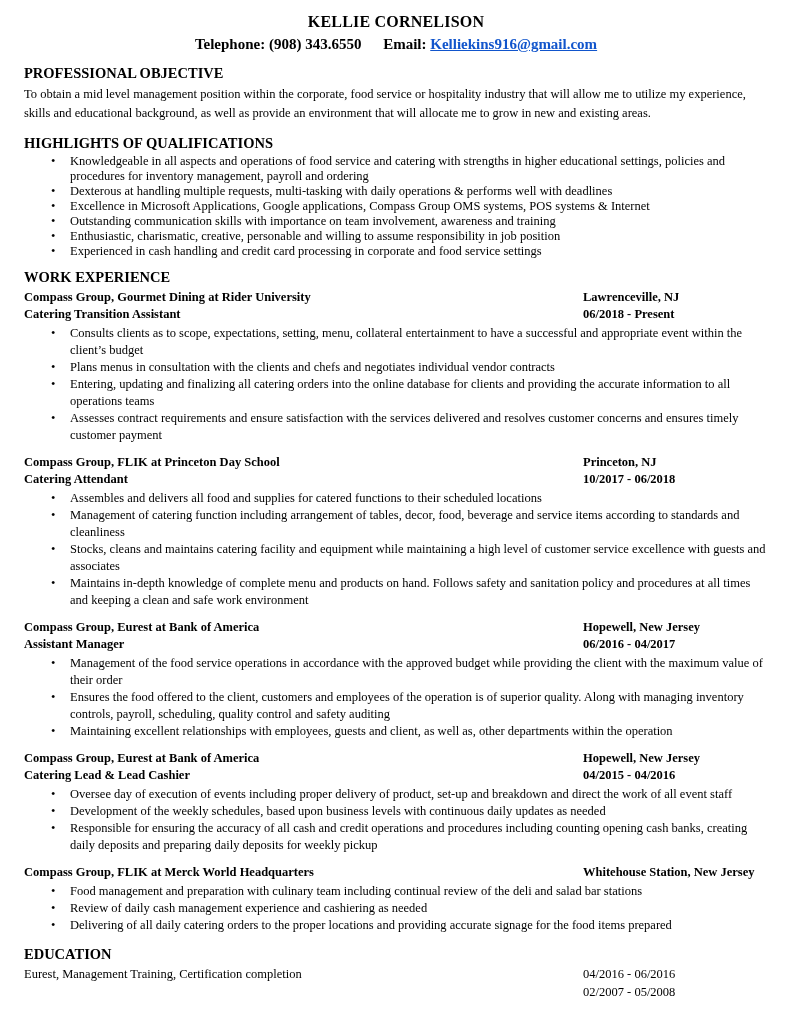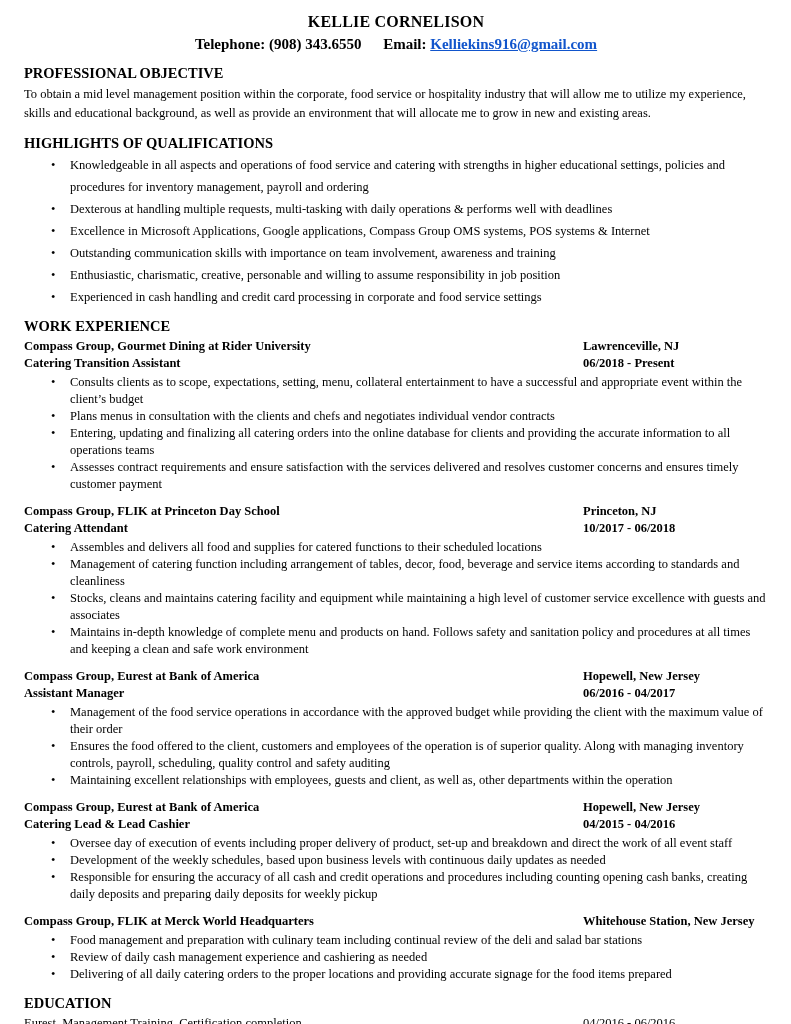--- a/index.html
+++ b/index.html
@@ -64,21 +64,21 @@
     position: relative;
     padding-left: 46px;
     font-size: 12.5px;
   }
   ul.bullets li::before {
     content: "\2022";
     position: absolute;
     left: 27px;
     top: 0;
   }
-  ul.quals li { line-height: 22px; }
+  ul.quals li { line-height: 15px; }
   ul.jobline li { line-height: 17px; }
   
   .job { margin-top: 10px; }
   .job.first { margin-top: 2px; }
   .job-row {
     position: relative;
     font-weight: bold;
     font-size: 12.5px;
     line-height: 17px;
   }

